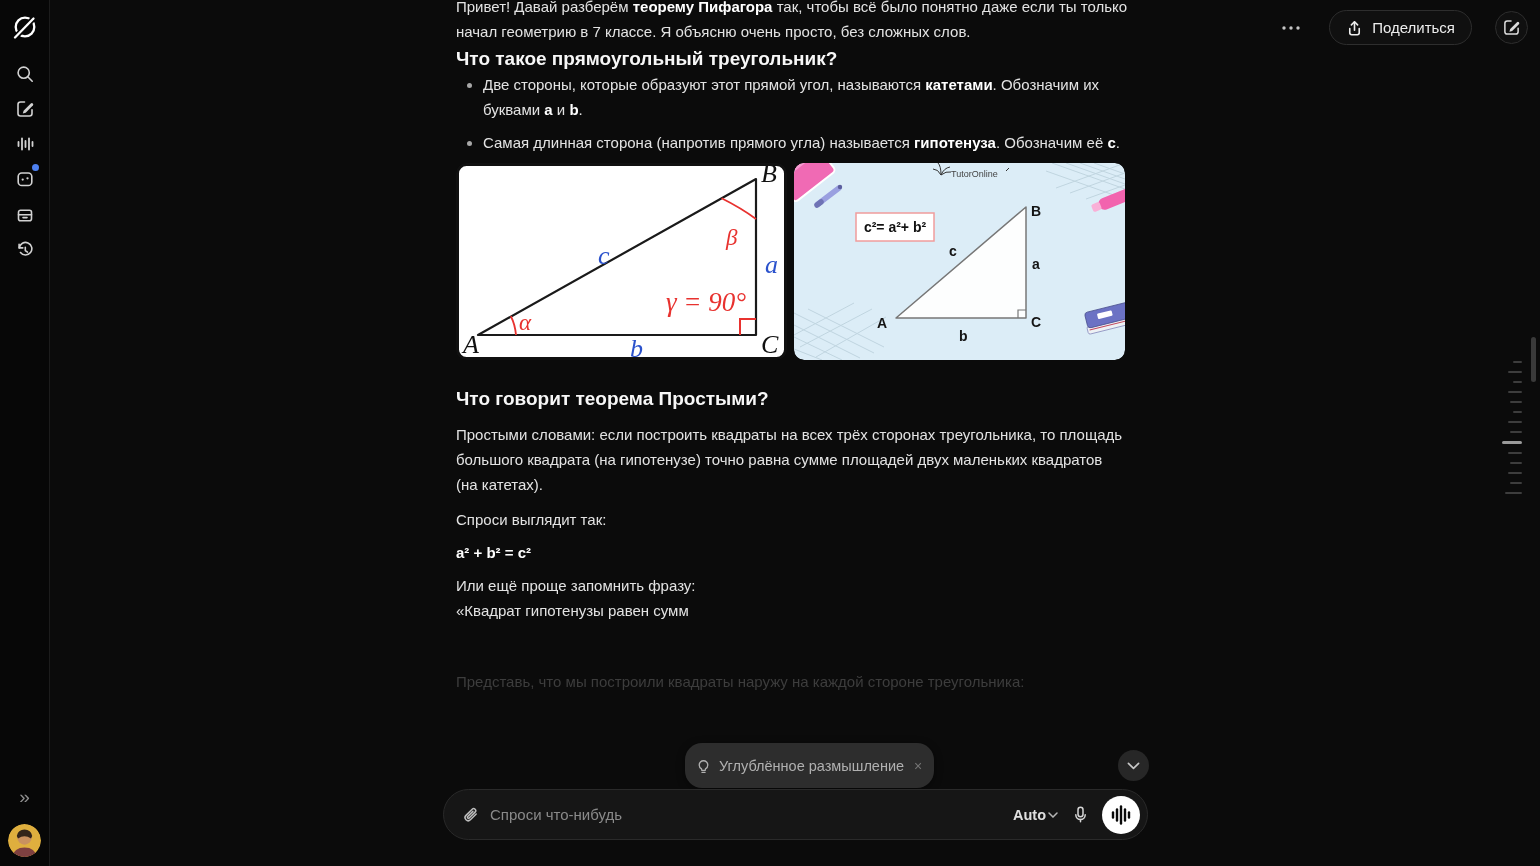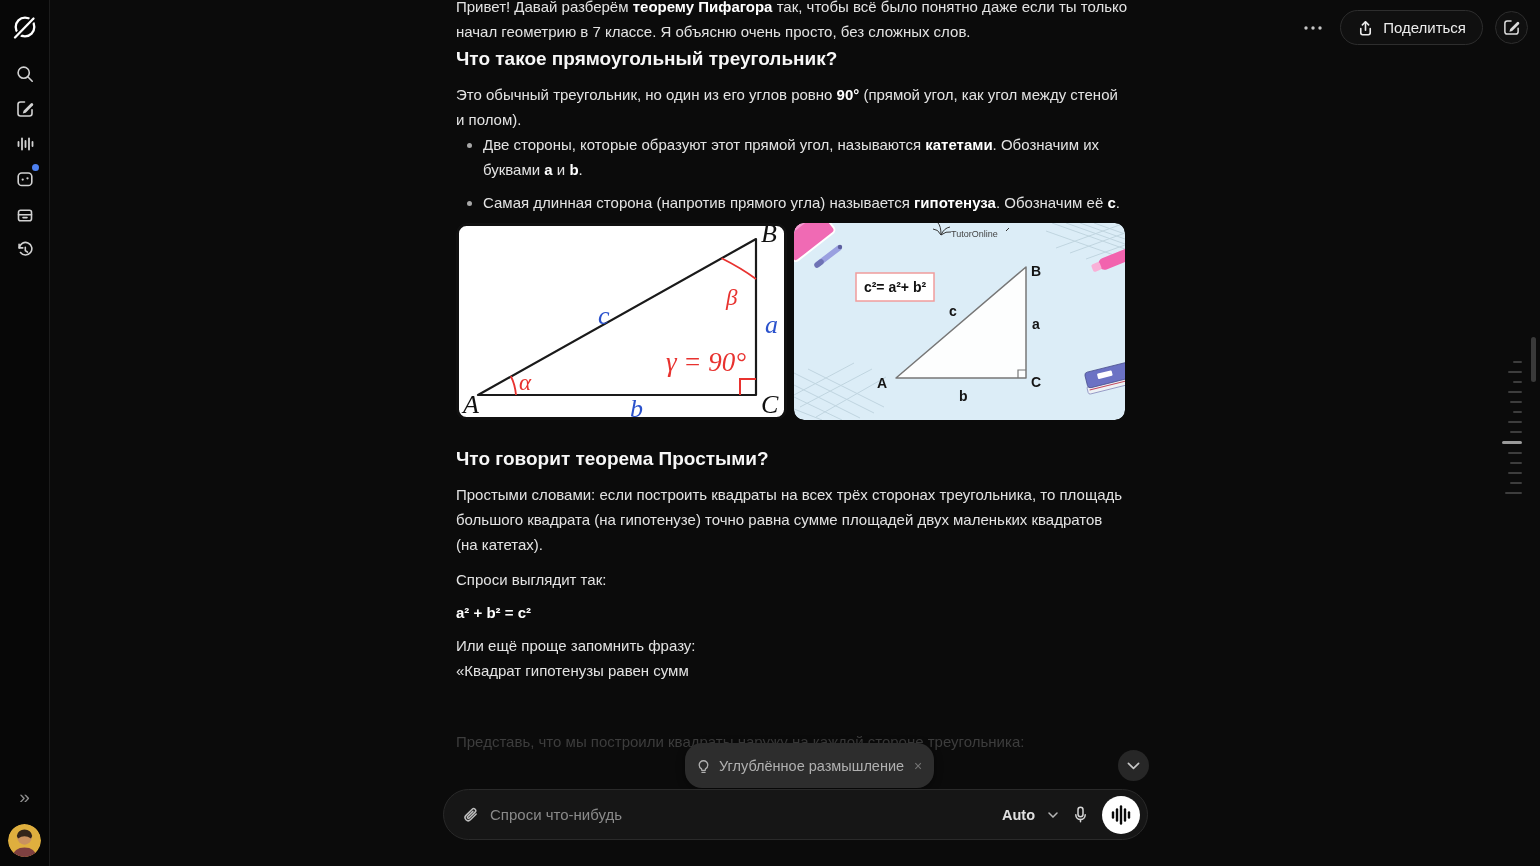--- a/index.html
+++ b/index.html
@@ -6,21 +6,21 @@
   html,body{width:1540px;height:866px;overflow:hidden;background:#0b0b0b;
     font-family:"Liberation Sans",sans-serif;color:#e3e3e3}
   
   .sidebar{position:fixed;left:0;top:0;width:50px;height:866px;background:#070707;
     border-right:1px solid #1c1c1c;z-index:50}
   .sb-btn{position:absolute;left:50%;transform:translateX(-50%);width:34px;height:34px;
     display:flex;align-items:center;justify-content:center;color:#d2d2d2;cursor:pointer;border-radius:8px}
   .sb-badge{position:absolute;right:3px;top:2px;width:7px;height:7px;border-radius:50%}
   .sb-expand{font-size:19px;color:#8f8f8f}
   
-  .header{position:fixed;right:12px;top:10px;display:flex;align-items:center;gap:12px;z-index:60}
+  .header{position:fixed;right:12px;top:10px;display:flex;align-items:center;gap:23px;z-index:60}
   .hd-more{width:30px;height:30px;display:flex;align-items:center;justify-content:center;color:#c6c6c6;cursor:pointer}
   .hd-share{display:flex;align-items:center;gap:9px;height:35px;padding:0 16px;border-radius:18px;
     border:1px solid #2e2e2e;background:#101010;color:#ededed;font-size:15px;font-family:inherit;cursor:pointer}
   .hd-edit{width:33px;height:33px;border-radius:50%;border:1px solid #2e2e2e;background:#101010;
     display:flex;align-items:center;justify-content:center;color:#dcdcdc;cursor:pointer}
   
   .content{position:absolute;left:456px;top:-6px;width:672px;font-size:15px;line-height:25px;color:#e3e3e3;z-index:1}
   .content b{color:#fff;font-weight:700}
   .content h3{font-size:19px;line-height:26px;font-weight:700;color:#f7f7f7}
   .h-what{margin-top:2px}.h-theorem{margin-top:26px}
@@ -42,21 +42,21 @@
   
   .scroll-btn{position:fixed;left:1118px;top:750px;width:31px;height:31px;border-radius:50%;
     background:#272727;display:flex;align-items:center;justify-content:center;z-index:70;cursor:pointer}
   
   .composer{position:fixed;left:443px;top:789px;width:705px;height:51px;border-radius:26px;
     background:#161616;border:1px solid #2a2a2a;display:flex;align-items:center;z-index:80;padding:0 7px 0 17px}
   .comp-clip{color:#bdbdbd;display:flex;align-items:center;margin-right:11px;cursor:pointer}
   .comp-input{flex:1;background:transparent;border:none;outline:none;color:#eaeaea;
     font-size:15px;font-family:inherit;min-width:0}
   .comp-input::placeholder{color:#8a8a8a}
-  .comp-mode{display:flex;align-items:center;gap:13px;color:#e0e0e0;font-size:14.5px;font-weight:700;
+  .comp-mode{display:flex;align-items:center;gap:2px;color:#e0e0e0;font-size:14.5px;font-weight:700;
     margin:0 13px 0 8px;cursor:pointer}
   .comp-mic{color:#d6d6d6;display:flex;align-items:center;margin-right:12px;cursor:pointer}
   .comp-voice{width:38px;height:38px;border-radius:50%;background:#fff;display:flex;
     align-items:center;justify-content:center;cursor:pointer;flex:none}
   
   .minimap{position:fixed;right:18px;top:361px;display:flex;flex-direction:column;
     align-items:flex-end;gap:8px;z-index:40}
   .tick{height:2px;border-radius:2px;background:#3d3d3d;cursor:pointer}
   .tick.active{background:#9a9a9a;height:3px}
   .scrollbar-thumb{position:fixed;left:1531px;top:337px;width:5px;height:45px;border-radius:3px;
@@ -159,21 +159,20 @@
       <path d="M16 9.7 v3.8 a2.5 2.5 0 0 1 -2.5 2.5 h-9 a2.5 2.5 0 0 1 -2.5 -2.5 v-9 a2.5 2.5 0 0 1 2.5 -2.5 h4"></path>
       <path d="M7.6 10.7 L14.8 3.5 a1.45 1.45 0 0 1 2.05 2.05 L9.7 12.8 l-2.9 .8 z" fill="currentColor" stroke="none"></path>
     </svg>
   </div>
 </div>
 
 <div class="content">
   <p><span>Привет! Давай разберём </span><b>теорему Пифагора</b><span> так, чтобы всё было понятно даже если ты только начал геометрию в 7 классе. Я объясню очень просто, без сложных слов.</span></p>
 
   <h3 class="h-what">Что такое прямоугольный треугольник?</h3>
-  <p class="p-def"><span>Это обычный треугольник, но один из его углов ровно </span><b>90°</b><span> (прямой угол, как угол между стеной и полом).</span></p>
 
   <ul>
     <li><span>Две стороны, которые образуют этот прямой угол, называются </span><b>катетами</b><span>. Обозначим их буквами </span><b>a</b><span> и </span><b>b</b><span>.</span></li>
     <li><span>Самая длинная сторона (напротив прямого угла) называется </span><b>гипотенуза</b><span>. Обозначим её </span><b>c</b><span>.</span></li>
   </ul>
 
 
   <div class="figures">
 
     <div class="fig">

